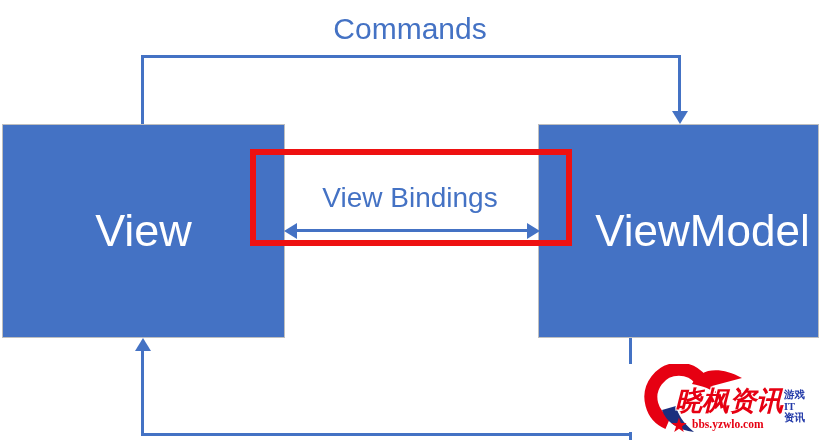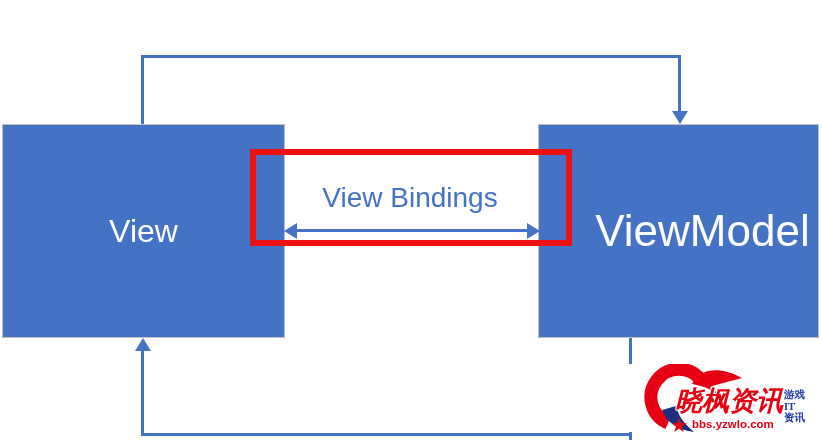--- a/index.html
+++ b/index.html
@@ -8,21 +8,21 @@
 
   .stage { position: absolute; left: 0; top: 0; width: 822px; height: 440px; }
 
   
   .mvvm-box {
     position: absolute;
     background: #4472C4;
     border: 1px solid #bfbfbf;
     display: flex; align-items: center; justify-content: center;
     color: #ffffff;
-    font-size: 32px;
+    font-size: 45px;
     font-weight: 400;
     letter-spacing: 0px;
   }
   .box-view      { left: 2px;   top: 124px; width: 283px; height: 214px; }
   .box-viewmodel { left: 538px; top: 124px; width: 281px; height: 214px; font-size: 44px; padding-left: 48px; }
 
   
   .line { position: absolute; background: #4472C4; }
   .h-line-top      { left: 141px; top: 55px;  width: 540px; height: 3px; }
   .v-line-top-left { left: 141px; top: 55px;  width: 3px;   height: 69px; }
@@ -79,41 +79,42 @@
     letter-spacing: 0px;
     white-space: nowrap;
     font-family: "Liberation Serif", "DejaVu Serif", serif;
     text-shadow: -1px -1px 0 #fff, 1px -1px 0 #fff, -1px 1px 0 #fff, 1px 1px 0 #fff;
   }
   .logo-url {
     position: absolute; left: 84px; top: 54px;
     font-size: 11.5px; font-weight: bold;
     color: #E60012;
     white-space: nowrap;
-    font-family: Liberation Sans, sans-serif;
+    font-family: Liberation Serif, serif;
   }
   .logo-tagline {
     position: absolute; left: 176px; top: 25px; width: 36px;
     font-size: 10.5px; font-weight: bold;
     color: #2239A8;
     line-height: 11.5px;
     text-align: left;
     font-family: "Liberation Serif", "DejaVu Serif", serif;
   }
   .logo-tagline span { display: block; }
 </style>
 </head>
 <body>
 
 <div class="stage">
 
   <div class="line v-line-top-left"></div>
   <div class="line h-line-top"></div>
   <div class="line v-line-top-right"></div>
   <div class="arrowhead ah-down"></div>
+  <div class="edge-label lbl-commands">Commands</div>
 
   <div class="mvvm-box box-view">
     <span>View</span>
   </div>
   <div class="mvvm-box box-viewmodel">
     <span>ViewModel</span>
   </div>
 
   <div class="edge-label lbl-bindings">View Bindings</div>
   <div class="line dbl-shaft"></div>

